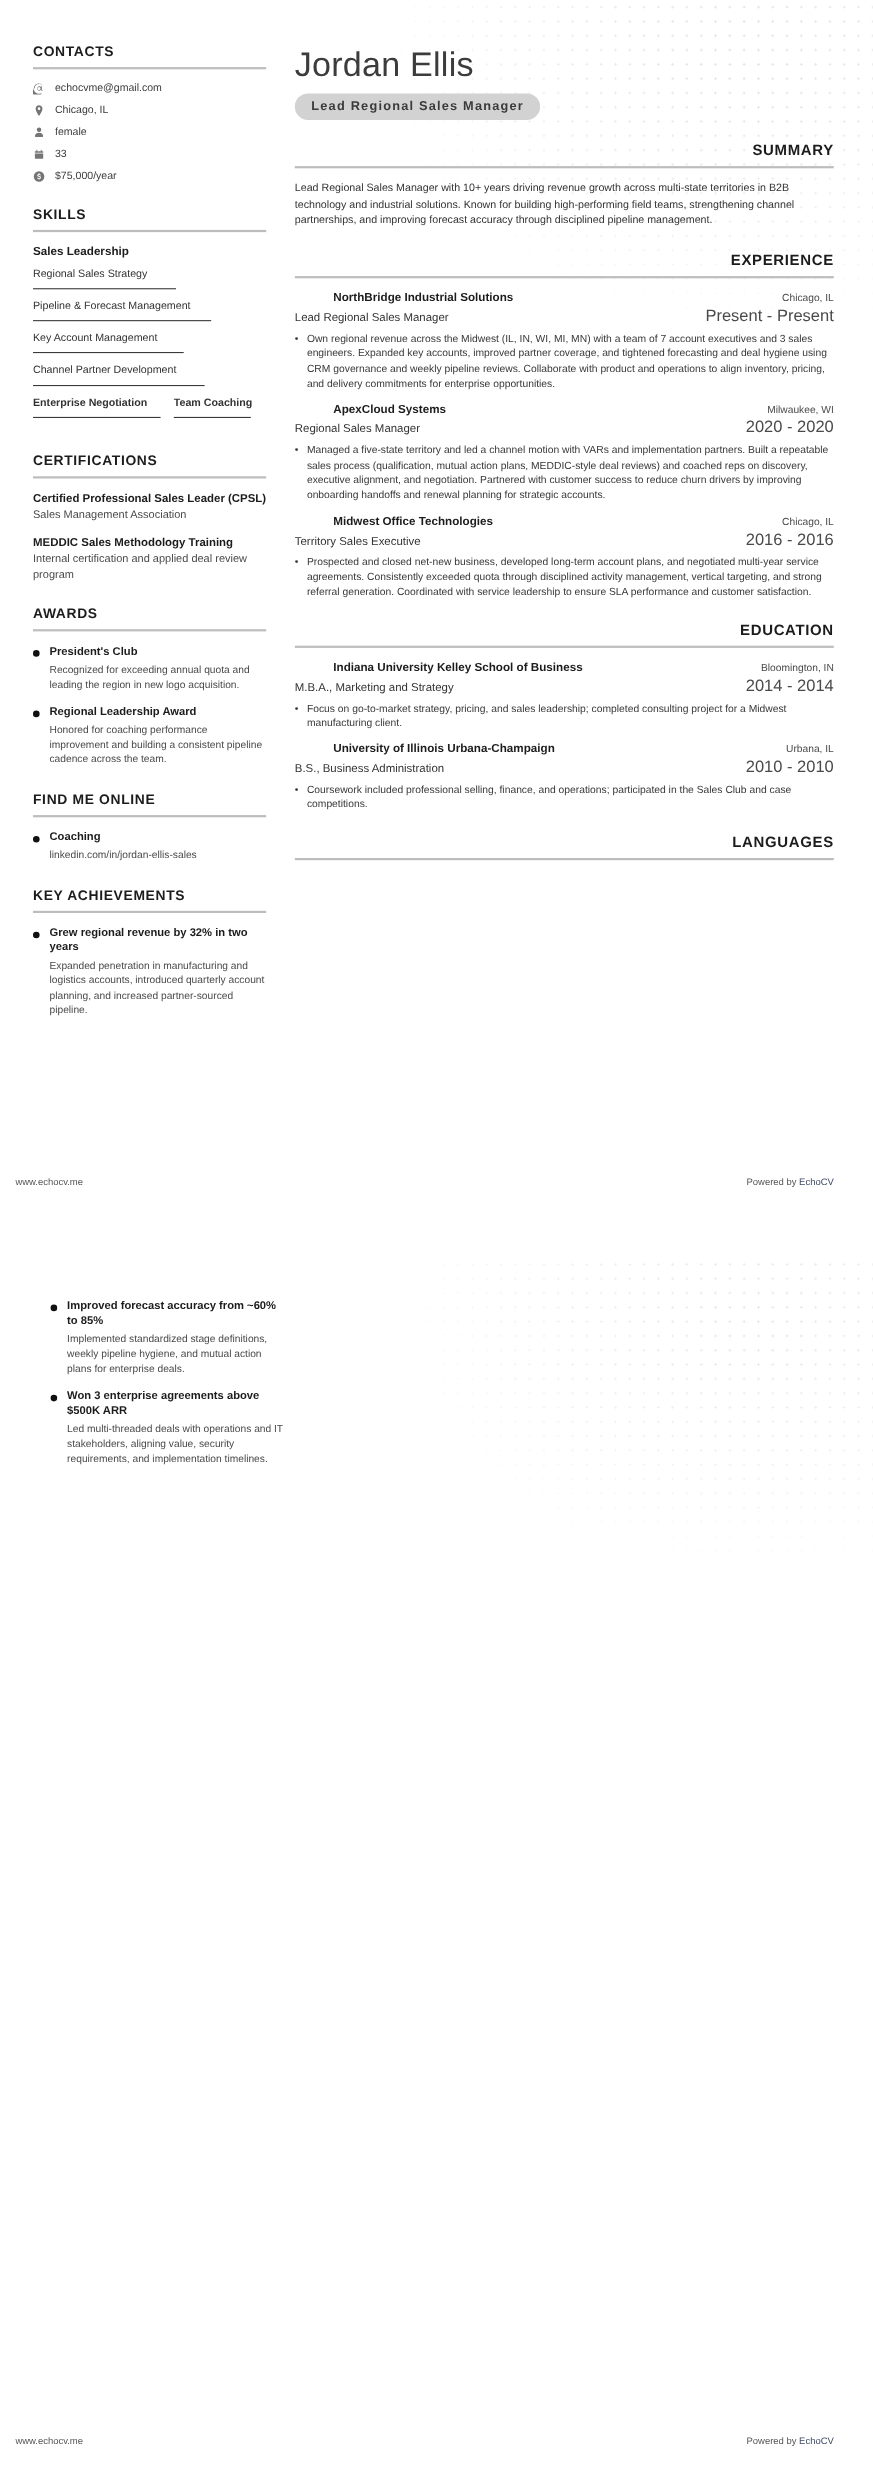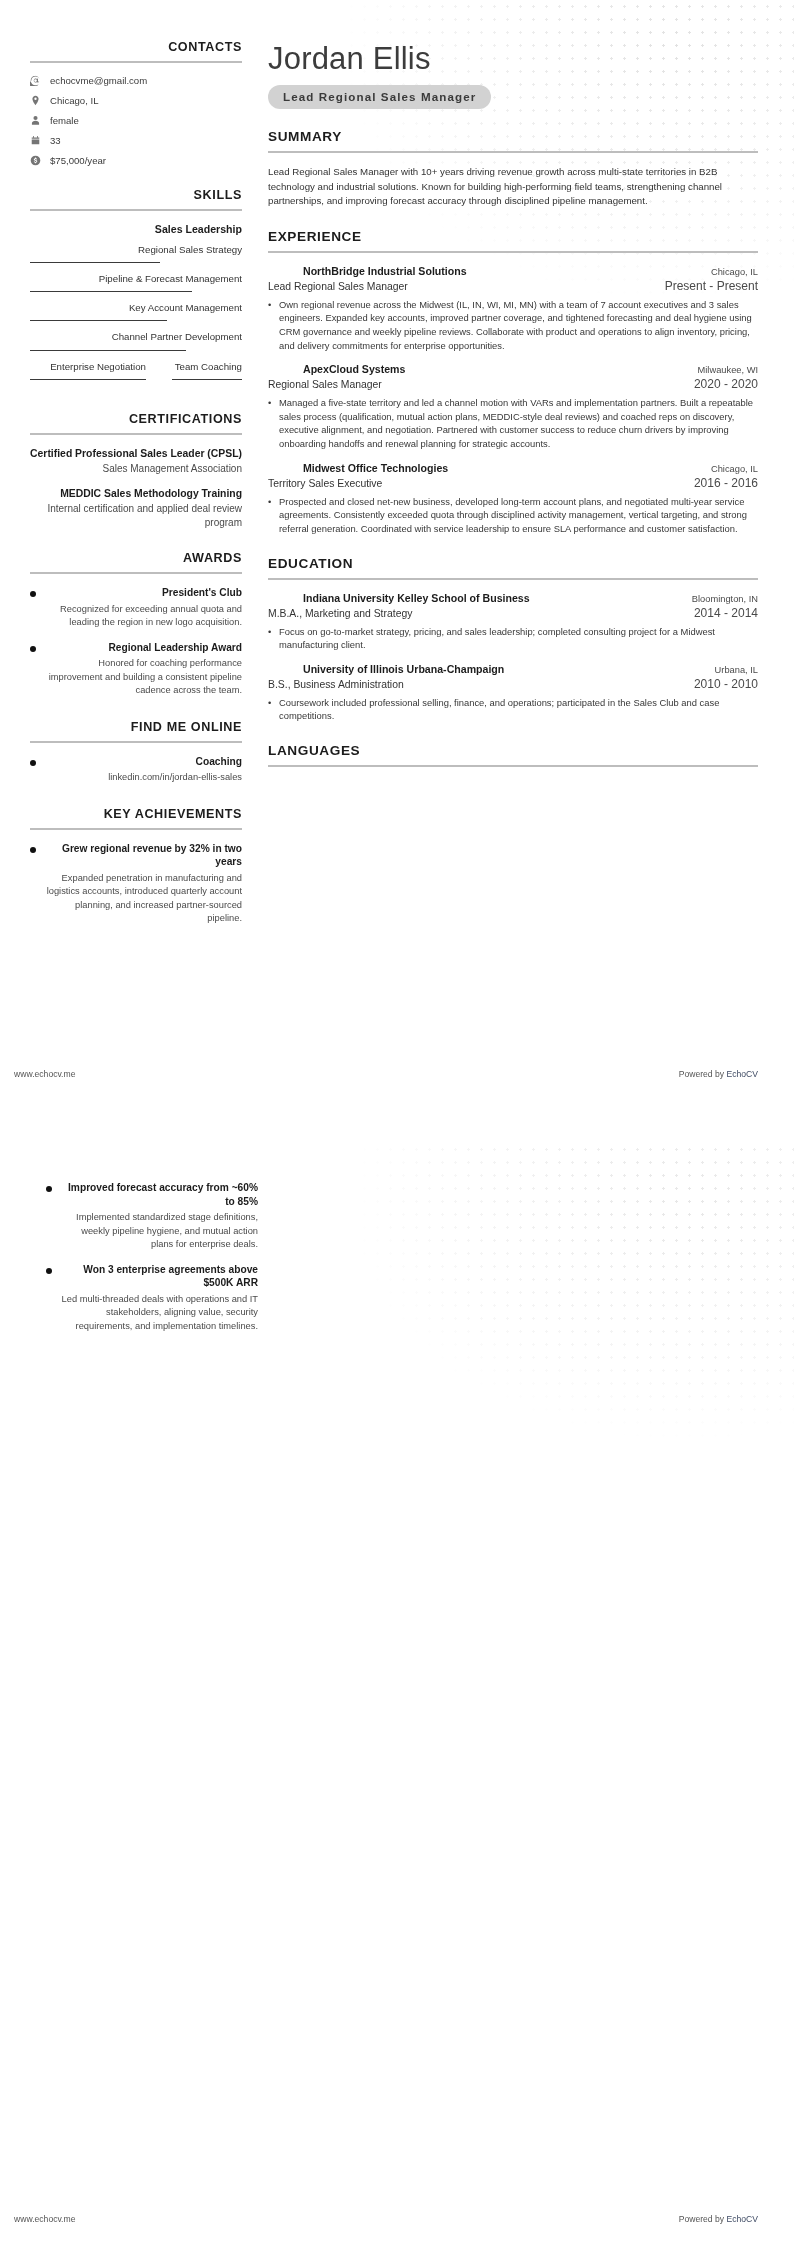--- a/index.html
+++ b/index.html
@@ -35,39 +35,39 @@
     -webkit-mask-image: radial-gradient(ellipse 420px 300px at 80% 18%, rgba(0,0,0,.7) 0%, rgba(0,0,0,.28) 55%, rgba(0,0,0,0) 80%);
     mask-image: radial-gradient(ellipse 420px 300px at 80% 18%, rgba(0,0,0,.7) 0%, rgba(0,0,0,.28) 55%, rgba(0,0,0,0) 80%);
   }
   .content {
     position: relative;
     z-index: 1;
     display: flex;
     padding: 40px 36px 0 30px;
     gap: 26px;
   }
-  .left  { width: 212px; flex: 0 0 212px; text-align: right; }
+  .left  { width: 212px; flex: 0 0 212px; }
   .right { flex: 1 1 auto; min-width: 0; padding-top: 2px; }
 
   
   .sec-title {
     font-size: 13.2px;
     font-weight: 700;
     letter-spacing: .6px;
     color: #1c1c1c;
     text-transform: uppercase;
   }
   .sec-rule {
     height: 2px;
     background: #bdbdbd;
     margin-top: 7px;
     margin-bottom: 12px;
   }
   .left .sec-title { font-size: 12.6px; }
-  .right .sec-title { font-size: 13.6px; }
+  .right .sec-title { font-size: 13.6px; text-align: right; }
 
   
   .contact-row {
     display: flex;
     align-items: center;
     gap: 9px;
     font-size: 9.6px;
     color: #3b3b3b;
     margin-bottom: 9px;
   }
@@ -86,21 +86,21 @@
     font-size: 9.7px;
     color: #333;
     line-height: 1.25;
     display: block;
   }
   .skill-bar {
     height: 1px;
     background: #3a3a3a;
     margin-top: 6px;
   }
-  .skill-pair { display: flex; gap: 26px; }
+  .skill-pair { display: flex; gap: 12px; font-weight: bold; }
   .skill-pair .skill-row { flex: 0 0 auto; }
 
   
   .cert { margin-bottom: 11px; }
   .cert-name {
     font-size: 10.4px;
     font-weight: 700;
     color: #1c1c1c;
     line-height: 1.3;
   }
@@ -182,21 +182,21 @@
   .loc {
     font-size: 9.3px;
     color: #4a4a4a;
     white-space: nowrap;
   }
   .title {
     font-size: 10.4px;
     color: #333;
   }
   .dates {
-    font-size: 12px;
+    font-size: 15px;
     color: #4a4a4a;
     white-space: nowrap;
   }
   .entry-sub {
     display: flex;
     justify-content: space-between;
     align-items: baseline;
     gap: 10px;
     margin-top: 2px;
   }

